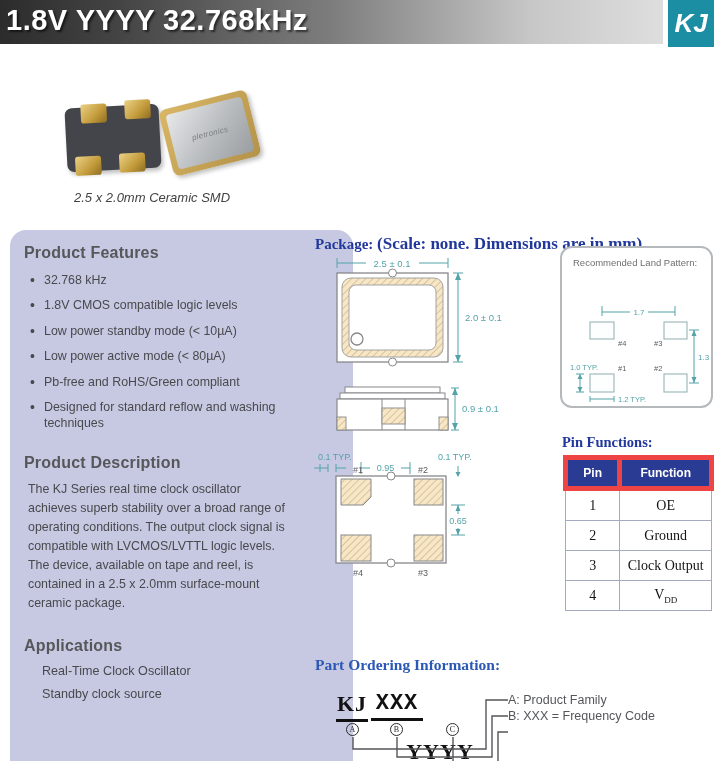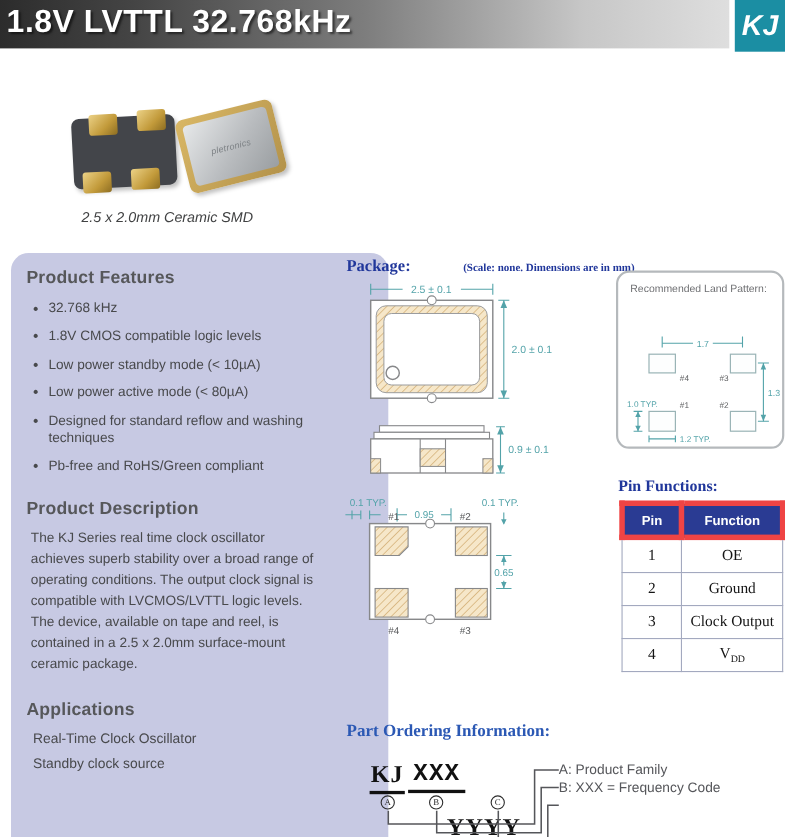--- a/index.html
+++ b/index.html
@@ -34,26 +34,26 @@
   .panel{position:absolute;left:10px;top:230px;width:343px;height:531px;background:#c7c9e3;
     border-radius:16px 16px 0 0;box-sizing:border-box;padding:14px 18px 0 14px;}
   .panel h2{margin:0;font-size:16px;color:#56575a;font-weight:bold;letter-spacing:0.2px;}
   .feat-list{margin:10px 0 0 0;padding:0 0 0 6px;list-style:none;}
   .feat-list li{position:relative;padding-left:14px;margin-bottom:9px;font-size:12.4px;
     color:#48494c;line-height:1.32;}
   .feat-list li::before{content:"•";position:absolute;left:0;top:-1px;color:#48494c;font-size:14px;}
   .desc-title{margin-top:22px !important;}
   .desc-text{margin:8px 0 0 4px;width:258px;font-size:12.4px;color:#48494c;line-height:19px;}
   .apps-title{margin-top:24px !important;}
-  .apps-item{margin:9px 0 0 6px;font-size:12.6px;color:#48494c;}
+  .apps-item{margin:9px 0 0 18px;font-size:12.6px;color:#48494c;}
 
   
   .sec-title{position:absolute;font-family:"Liberation Serif",serif;font-weight:bold;color:#21379b;}
   .pkg-title{left:315px;top:234px;font-size:15px;}
-  .pkg-subtitle{font-size:10px;margin-left:44px;}
+  .pkg-subtitle{font-size:17px;}
   .pinfn-title{left:562px;top:434px;font-size:14.5px;}
   .order-title{left:315px;top:656px;font-size:15.5px;color:#2b58b4;}
 
   svg text{font-family:"Liberation Sans",sans-serif;}
   .dimtxt{fill:#53a3a9;}
   .lbltxt{fill:#5b5c5e;}
 
   .drawing{position:absolute;}
 
   
@@ -81,21 +81,21 @@
   .circ-a{left:346px;} .circ-b{left:390px;} .circ-c{left:446px;}
   .legend-line{position:absolute;left:508px;white-space:nowrap;font-size:12.5px;color:#55565a;}
   .leg-a{top:693px;} .leg-b{top:709px;} .leg-c{top:725px;}
 </style>
 </head>
 <body>
 
 <div id="canvas">
 
   <div class="hdr-bar">
-    <div class="hdr-title">1.8V LVTTL 32.768kHz</div>
+    <div class="hdr-title">1.8V YYYY 32.768kHz</div>
   </div>
   <div class="logo-box">
     <span class="logo-text">KJ</span>
   </div>
 
   <div class="pkg-left">
     <div class="pad pad-tl"></div>
     <div class="pad pad-tr"></div>
     <div class="pad pad-bl"></div>
     <div class="pad pad-br"></div>
@@ -107,22 +107,22 @@
   </div>
   <div class="photo-caption">2.5 x 2.0mm Ceramic SMD</div>
 
   <div class="panel">
     <h2>Product Features</h2>
     <ul class="feat-list">
       <li>32.768 kHz</li>
       <li>1.8V CMOS compatible logic levels</li>
       <li>Low power standby mode (&lt; 10µA)</li>
       <li>Low power active mode (&lt; 80µA)</li>
+      <li>Pb-free and RoHS/Green compliant</li>
       <li>Designed for standard reflow and washing techniques</li>
-      <li>Pb-free and RoHS/Green compliant</li>
     </ul>
     <h2 class="desc-title">Product Description</h2>
     <p class="desc-text">The KJ Series real time clock oscillator achieves superb stability over a broad range of operating conditions. The output clock signal is compatible with LVCMOS/LVTTL logic levels.  The device, available on tape and reel, is contained in a 2.5 x 2.0mm surface-mount ceramic package.</p>
     <h2 class="apps-title">Applications</h2>
     <div class="apps-item">Real-Time Clock Oscillator</div>
     <div class="apps-item">Standby clock source</div>
   </div>
 
   <div class="sec-title pkg-title">
     <span>Package:</span>

